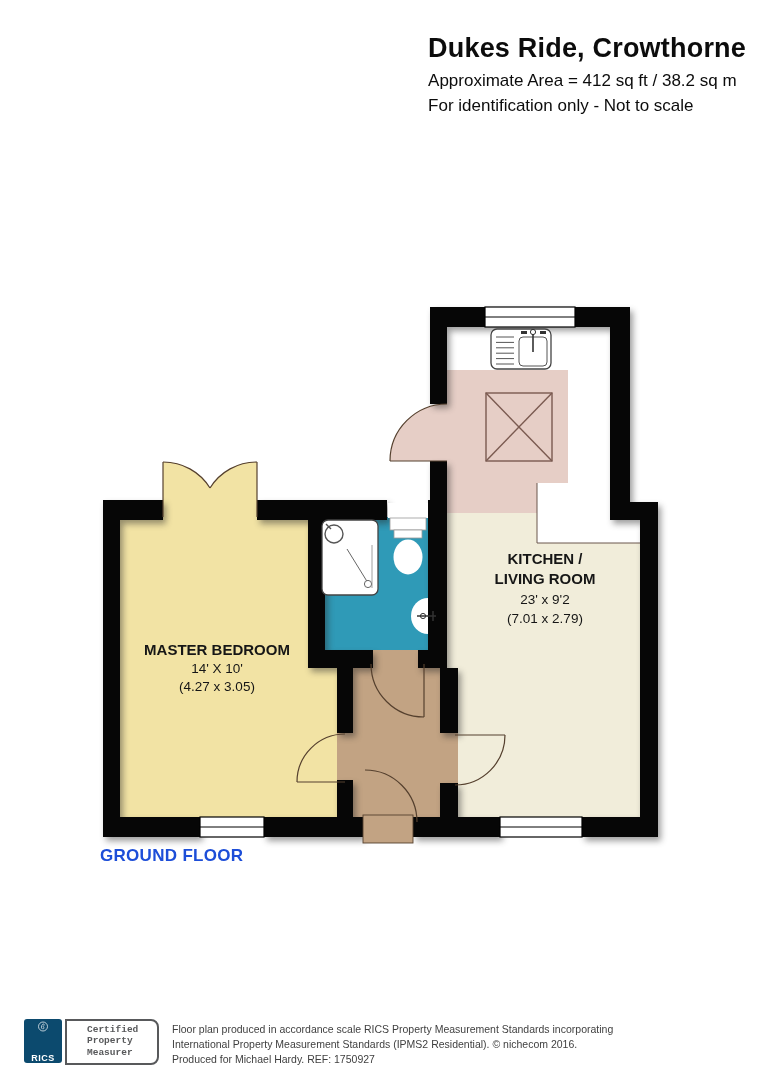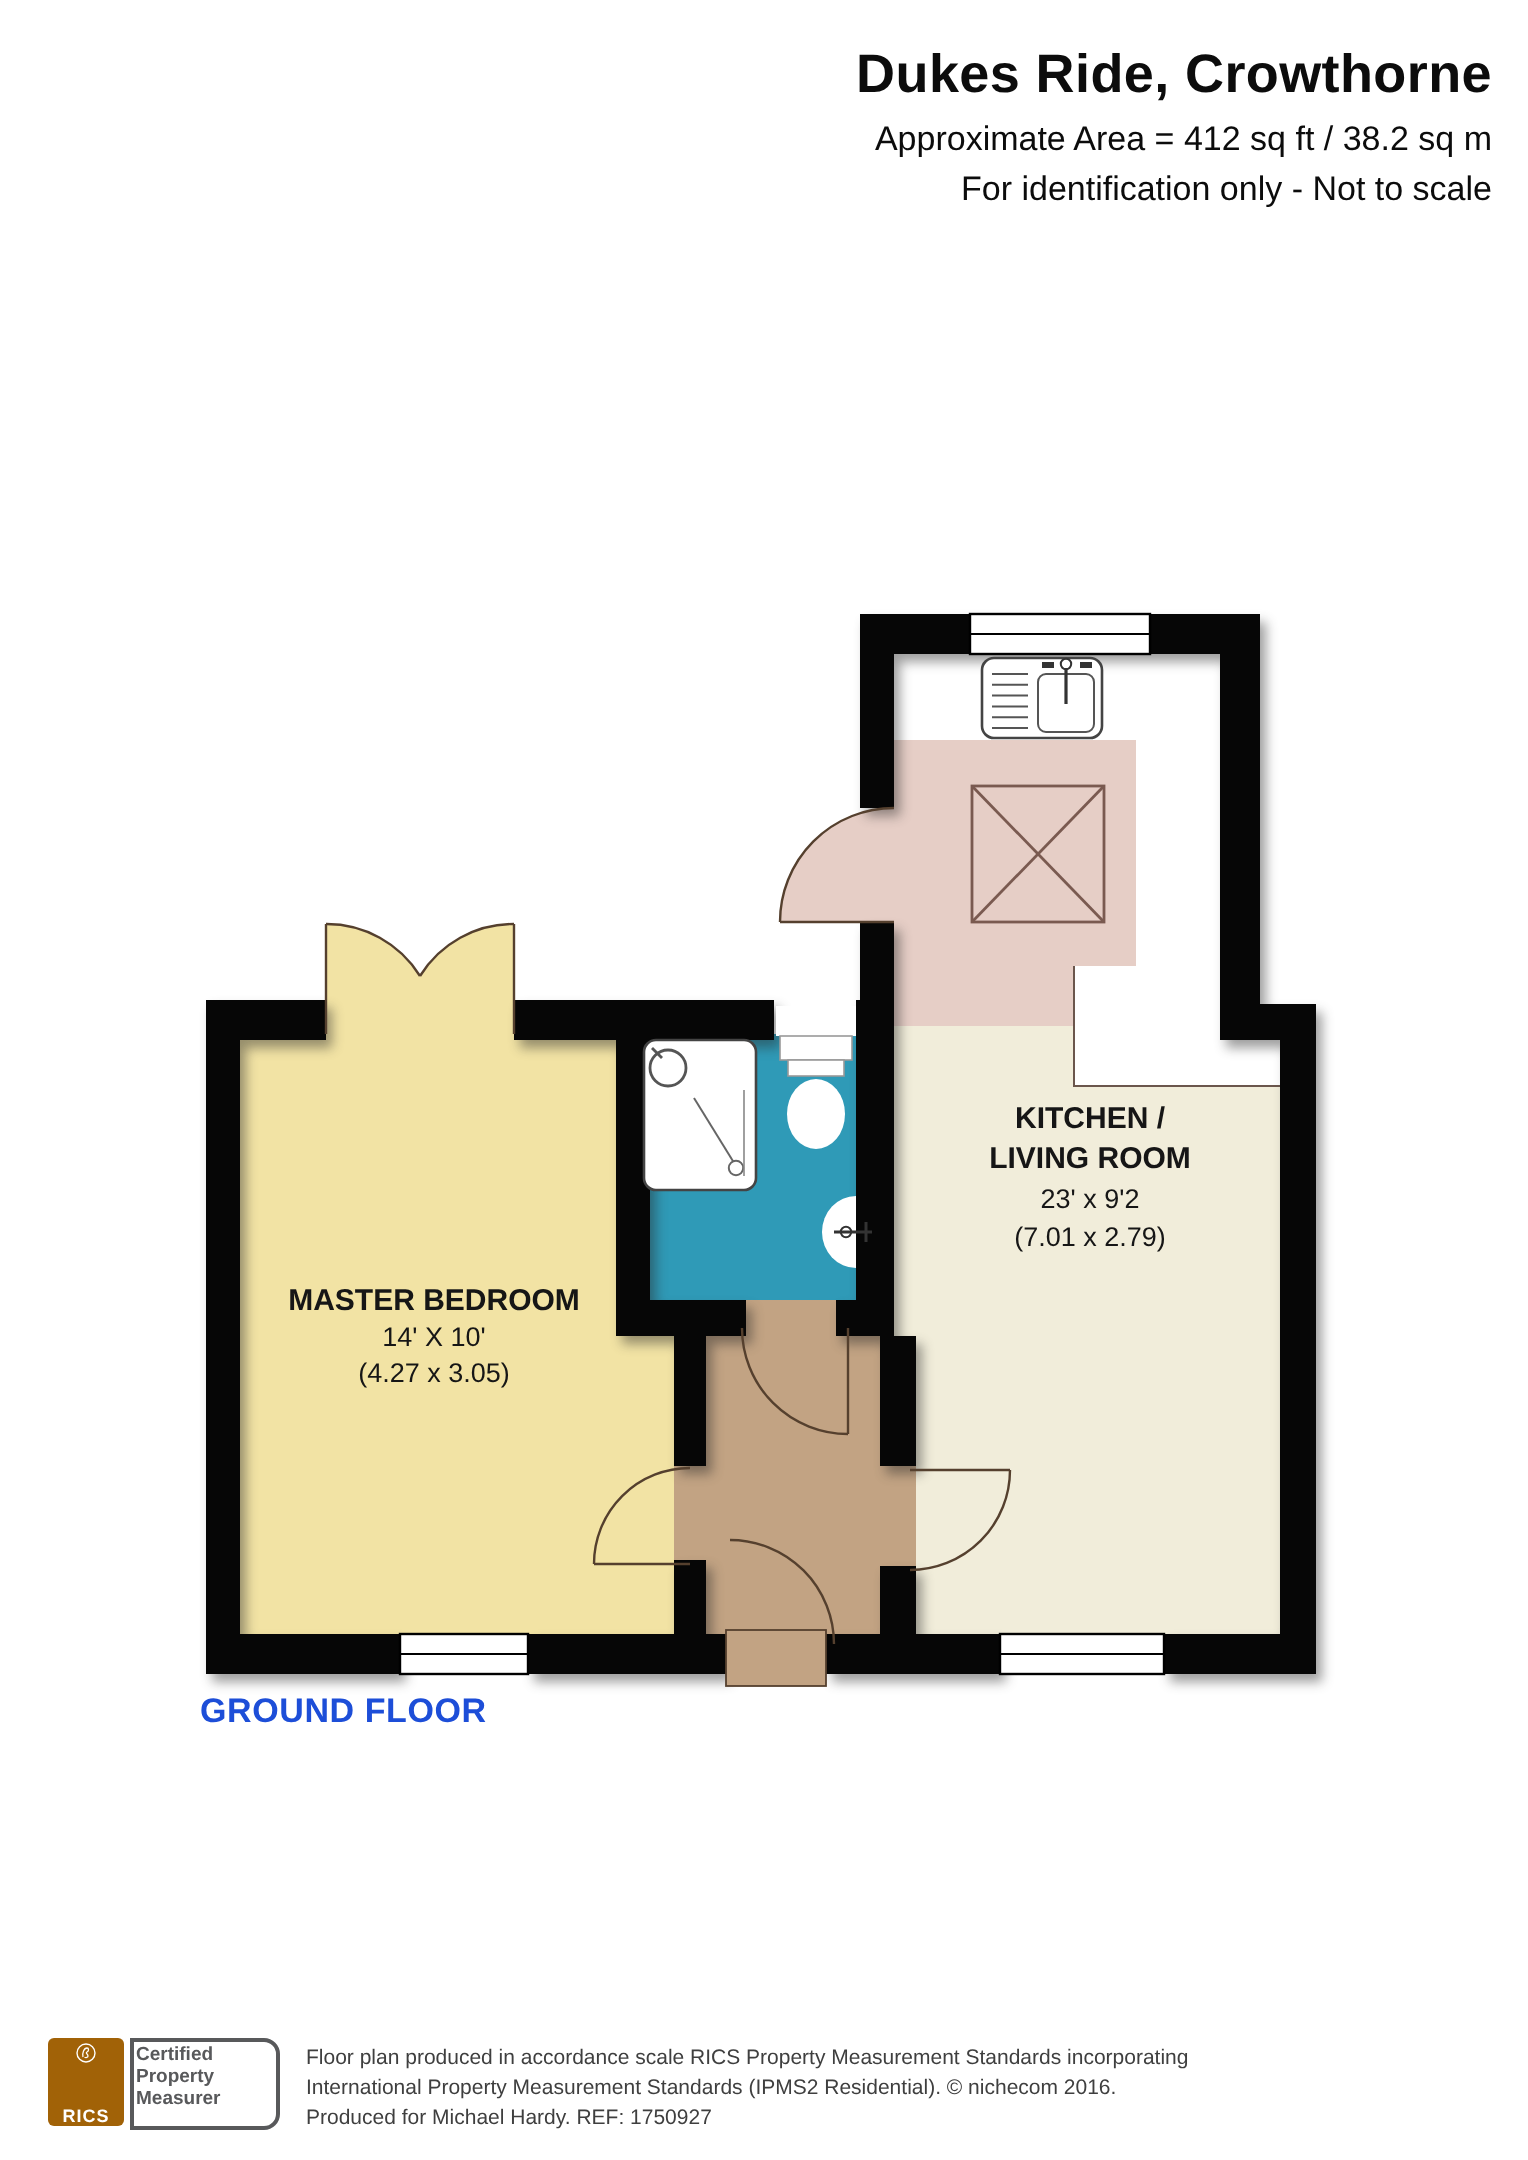--- a/index.html
+++ b/index.html
@@ -1,41 +1,41 @@
 <!DOCTYPE html>
 <html><head>
 <meta charset="utf-8">
 <style>
   html,body{margin:0;padding:0;}
   body{
     width:764px;height:1080px;position:relative;background:#ffffff;
     font-family:"Liberation Sans", sans-serif;color:#111;overflow:hidden;
   }
   
-  .header{position:absolute;top:22px;right:18px;text-align:right;}
+  .header{position:absolute;top:33px;right:18px;text-align:left;}
   .header .title{font-size:27px;font-weight:bold;letter-spacing:.2px;color:#0c0c0c;}
   .header .area{font-size:17px;margin-top:7px;color:#0c0c0c;}
   .header .note{font-size:17px;margin-top:5px;color:#0c0c0c;}
   
   svg.plan{position:absolute;left:0;top:0;}
   .walls{filter:drop-shadow(3px 4px 3px rgba(40,40,40,.45));}
   .roomlabel{font-family:"Liberation Sans",sans-serif;fill:#161616;}
   .roomlabel .b{font-weight:bold;font-size:15px;}
   .roomlabel .n{font-size:13.5px;}
   .arc{fill:none;stroke:#55402e;stroke-width:1.2;}
   .thin{stroke:#6b564c;stroke-width:1;fill:none;}
   .fx{stroke:#444;stroke-width:1.3;fill:#ffffff;}
   .fxline{stroke:#555;stroke-width:1;fill:none;}
   .ground-label{position:absolute;left:100px;top:846px;font-size:17px;font-weight:bold;letter-spacing:.3px;color:#1d4ed8;}
   
   .footer{position:absolute;left:24px;top:1019px;display:flex;align-items:flex-start;}
-  .rics-box{width:38px;height:44px;background:#a16207;border-radius:3px;display:flex;flex-direction:column;align-items:center;justify-content:center;gap:20px;}
+  .rics-box{width:38px;height:44px;background:#0c4a6e;border-radius:3px;display:flex;flex-direction:column;align-items:center;justify-content:center;gap:20px;}
   .rics-box .emblem{margin-top:2px;}
   .rics-box .rics-word{color:#fff;font-size:9px;font-weight:bold;letter-spacing:.5px;margin-top:1px;}
-  .cpm-box{width:70px;height:38px;border:2px solid #58595b;border-radius:0 8px 8px 0;margin-left:3px;padding:1px 0 3px 1px;display:flex;flex-direction:column;}
+  .cpm-box{width:70px;height:38px;border:2px solid #58595b;border-radius:0 8px 8px 0;margin-left:3px;padding:1px 0 3px 20px;display:flex;flex-direction:column;justify-content:center;font-family:Liberation Mono, monospace;}
   .cpm-box span{font-size:9.5px;font-weight:bold;color:#58595b;line-height:1.18;}
   .footer-text{margin-left:13px;padding-top:3px;}
   .footer-text div{font-size:10.5px;color:#3f3f3f;line-height:1.44;}
 </style>
 </head>
 <body>
 
 <div class="header">
   <div class="title">Dukes Ride, Crowthorne</div>
   <div class="area">Approximate Area = 412 sq ft / 38.2 sq m</div>

